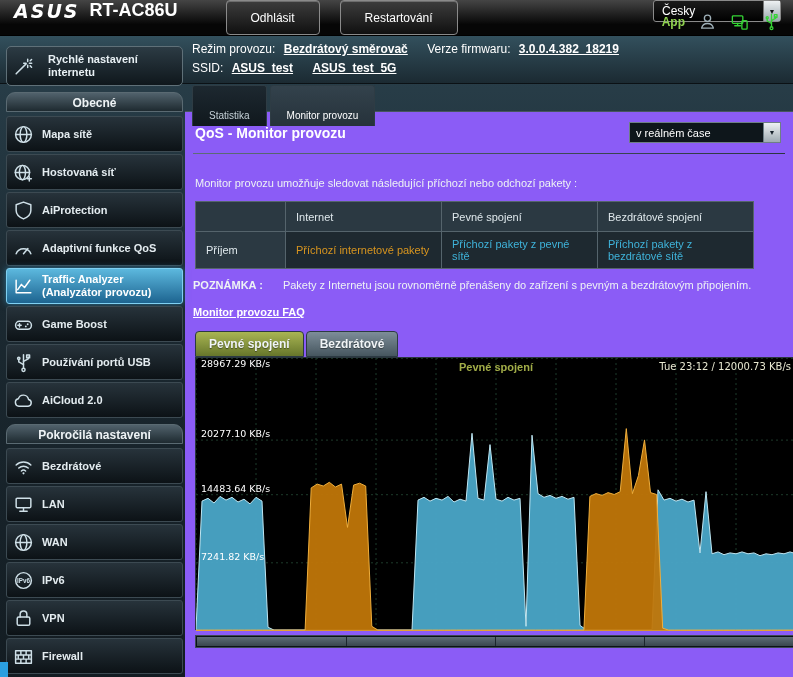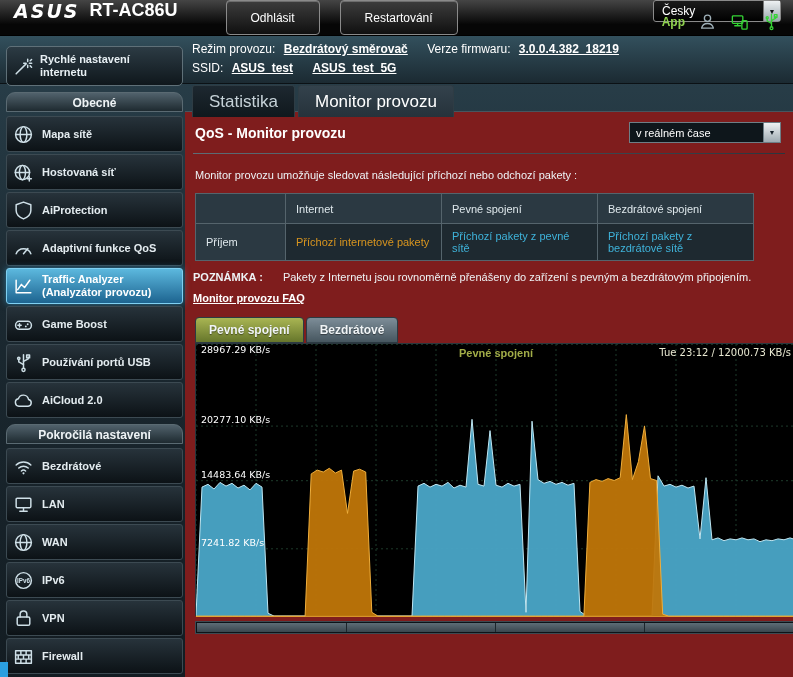--- a/index.html
+++ b/index.html
@@ -31,65 +31,65 @@
   .sh-line1{top:6px}.sh-line2{top:25px}
   .sh-lab{margin-right:5px}
   .sh-link{color:#fff;font-weight:bold;text-decoration:underline;cursor:pointer;margin-right:16px}
   .hdr-icons{position:absolute;right:12px;top:12px;display:flex;align-items:center;gap:13px;z-index:6}
   .app-label{color:#8fd14f;font-weight:bold;font-size:12px;cursor:pointer}
   .hicon{display:flex;cursor:pointer}
   .hicon.gray{color:#9fb0b8}.hicon.green{color:#35d435}
 
   
   .sidebar{position:absolute;left:6px;top:46px;width:177px;z-index:4}
-  .quick{display:flex;align-items:center;gap:5px;min-height:40px;padding:3px 6px;cursor:pointer;
+  .quick{display:flex;align-items:center;gap:13px;min-height:40px;padding:3px 6px;cursor:pointer;
          border:1px solid #5f7078;border-radius:5px;background:linear-gradient(#2c3b44,#0f171c);
          color:#e8f0f4;font-size:11px;font-weight:bold;line-height:1.15}
   .sec-title{margin:6px 0 4px;height:20px;line-height:20px;text-align:center;font-size:12px;font-weight:bold;
              color:#eef3f5;background:linear-gradient(#51626c,#1e2a30);border:1px solid #5a6a72;
              border-radius:9px 9px 0 0}
   .side-item{display:flex;align-items:center;gap:7px;min-height:36px;padding:2px 6px;margin-bottom:2px;cursor:pointer;
              border:1px solid #3c4a52;border-radius:3px;background:linear-gradient(#27333b,#0c1216);
              color:#e4ecf0;font-size:11px;font-weight:bold;line-height:1.15}
   .side-item.sel{background:linear-gradient(#5cb8de,#1d6490);border-color:#7fd0f2;color:#fff;
                  box-shadow:0 0 7px rgba(60,170,220,.55)}
   .s-icon{flex:0 0 22px;display:flex;color:#cfe0e8}
   .side-item.sel .s-icon{color:#fff}
 
   
   .tabs{position:absolute;left:192px;top:85px;display:flex;gap:3px;z-index:3}
-  .tab{padding:6px 16px 5px;font-size:17px;color:#c6d2d8;cursor:pointer;
+  .tab{padding:24px 16px 5px;font-size:10px;color:#c6d2d8;cursor:pointer;
        background:linear-gradient(#1d2830,#10181d);border:1px solid #2e3c44;border-bottom:none;
        border-radius:3px 3px 0 0}
   .tab.sel{background:linear-gradient(#33424c,#26323b);color:#fff}
 
   
-  .panel{position:absolute;left:185px;top:111px;right:0;bottom:0;background:#7f1d1d;
+  .panel{position:absolute;left:185px;top:111px;right:0;bottom:0;background:#8b5cf6;
          border-top:1px solid #46565f;padding:6px 8px 4px;z-index:2}
   .title-row{display:flex;justify-content:space-between;align-items:center;padding:4px 2px 0}
   .page-title{font-size:14px;font-weight:bold;color:#fff}
   .select{display:flex;width:152px;height:21px;border:1px solid #6e7e86;background:#0e161b;
           color:#fff;font-size:11px;align-items:center;cursor:pointer;margin-right:2px}
   .select .val{flex:1;padding-left:6px}
   .select .arrow{width:17px;height:100%;display:flex;align-items:center;justify-content:center;
                  font-size:7px;color:#17212a;background:linear-gradient(#eef1f3,#9fabb2);
                  border-left:1px solid #6e7e86}
   .divider{height:1px;margin-top:10px;background:linear-gradient(to right,#5d6d76,#2a363e)}
-  .desc{margin:15px 2px 12px;font-size:11px;color:#edf2f5}
+  .desc{margin:23px 2px 12px;font-size:11px;color:#edf2f5}
 
   table.mon{border-collapse:collapse;margin-left:2px}
   .mon th,.mon td{border:1px solid #55646c;font-size:11px;padding:6px 10px;text-align:left}
   .mon thead th{background:#2b3942;color:#dfe8ec;height:30px;font-weight:normal}
   .mon tbody th{background:#2b3942;color:#dfe8ec;font-weight:normal;width:90px}
   .mon td{background:#1e2930;width:156px;height:32px;cursor:pointer}
   .c-blue{color:#3fb3da}.c-orange{color:#d8951f}
 
   .note{margin-top:10px;font-size:11px;color:#eef3f5;white-space:nowrap}
   .note .nb{font-weight:bold;margin-right:20px}
-  .faq{display:inline-block;margin-top:9px;font-size:11px;color:#fff;text-decoration:underline;
+  .faq{display:inline-block;margin-top:15px;font-size:11px;color:#fff;text-decoration:underline;
        font-weight:bold;cursor:pointer}
 
   .ctabs{display:flex;gap:2px;margin-top:11px;margin-left:2px}
   .ctab{padding:5px 13px;font-size:12px;font-weight:bold;color:#f0f4f6;cursor:pointer;
         background:linear-gradient(#7d8d98,#46565f);border:1px solid #2c3a42;border-radius:4px 4px 0 0;
         text-shadow:0 1px 1px rgba(0,0,0,.45)}
   .ctab.sel{background:linear-gradient(#a9b553,#66762b)}
 
   .chart{width:600px;height:273px;background:#000;border:1px solid #2a363e;margin-left:2px}
   .ylab{fill:#fff;font-size:9.5px;font-family:"DejaVu Sans",sans-serif}

